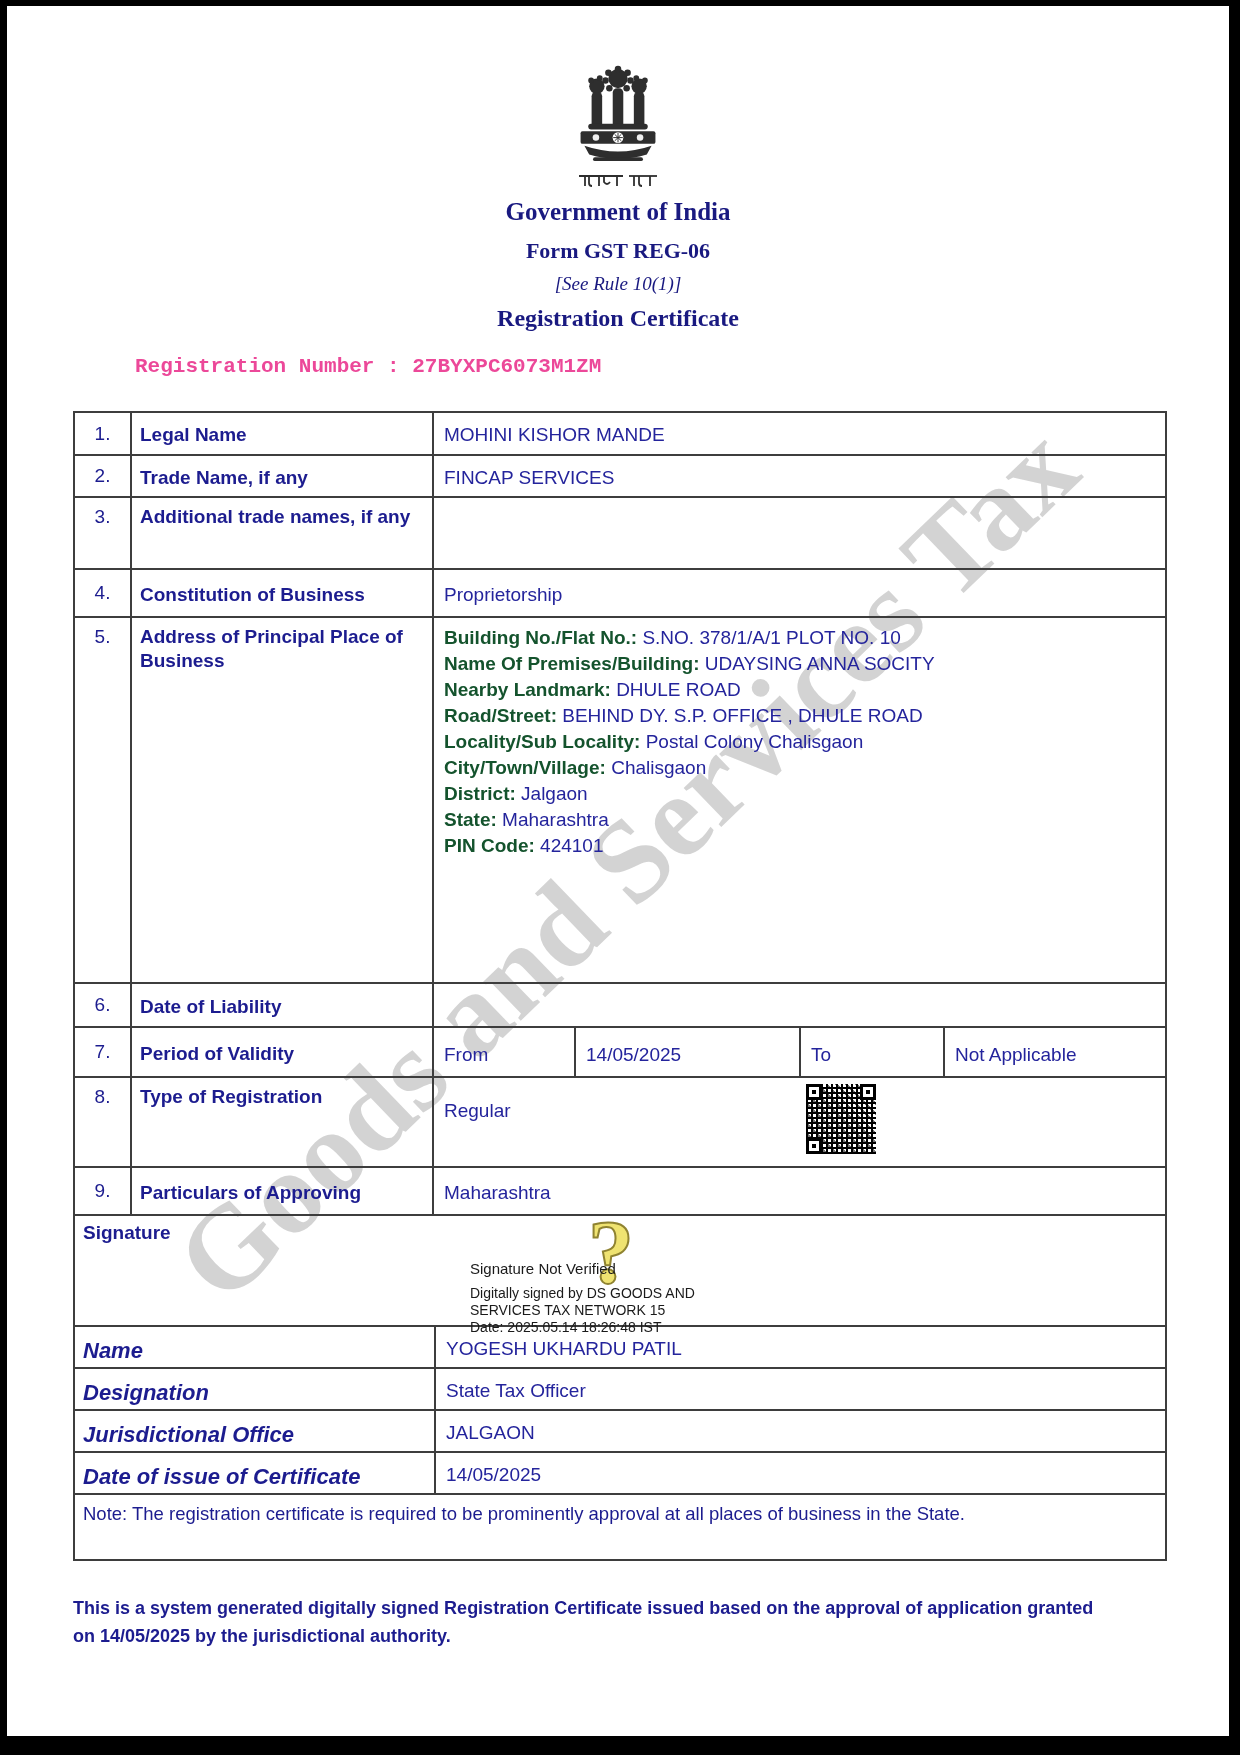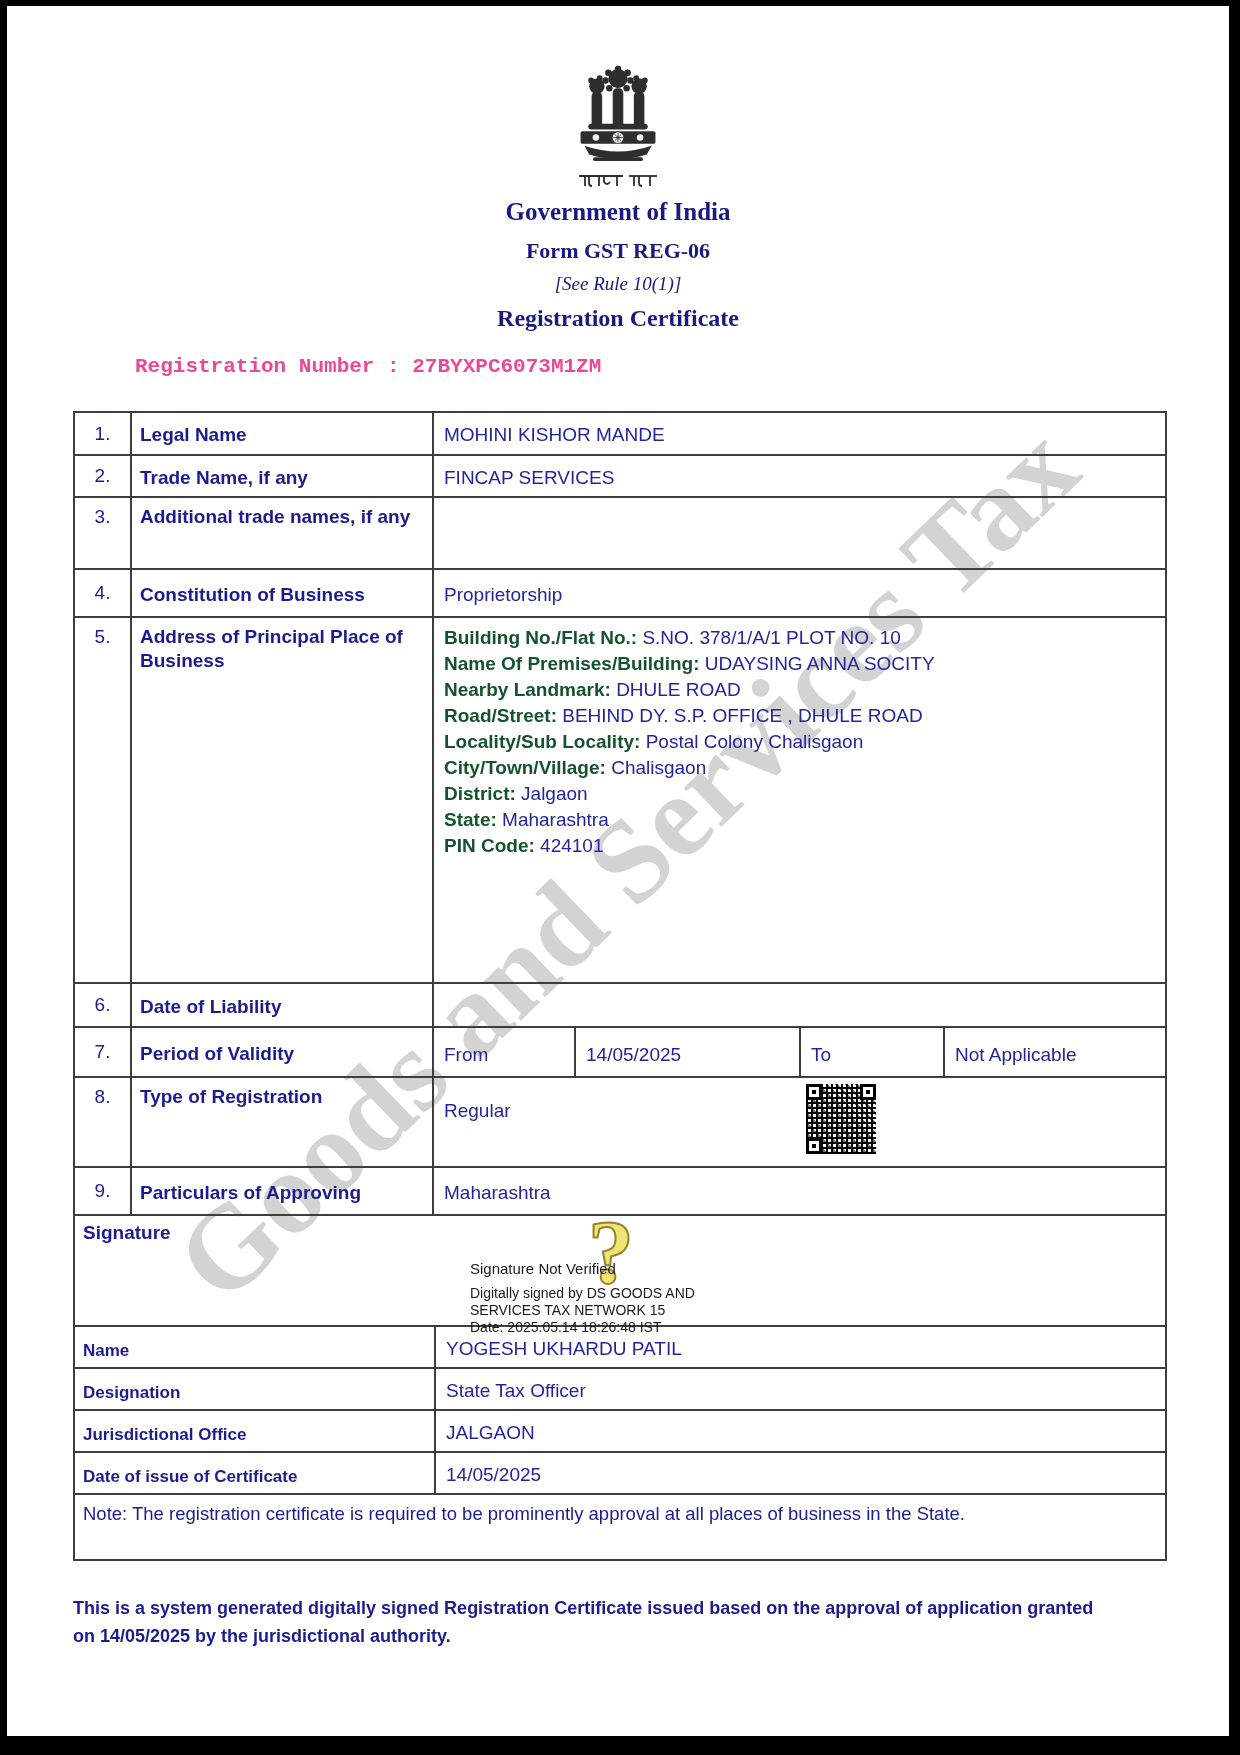--- a/index.html
+++ b/index.html
@@ -90,21 +90,21 @@
   .sig-block{position:absolute;left:395px;top:44px;font-size:14px;color:#1a1a1a;line-height:17px;z-index:2;}
   .sig-nv{font-size:15px;margin-bottom:8px;}
   .sig-q{
     position:absolute;left:118px;top:-16px;z-index:1;
     font-family:"Liberation Serif", serif;font-weight:bold;font-size:92px;
     color:#efe26a;-webkit-text-stroke:2px #8a7d26;
     opacity:0.95;
   }
   .sig-text{position:relative;z-index:2;}
   
-  .o-label{width:361px;border-right:2px solid #3d3d3d;padding:8px 6px 0 8px;font-weight:bold;font-size:17px;color:#1c1c8f;box-sizing:border-box;display:flex;align-items:center;}
+  .o-label{width:361px;border-right:2px solid #3d3d3d;padding:8px 6px 0 8px;font-weight:bold;font-size:22px;color:#1c1c8f;box-sizing:border-box;display:flex;align-items:center;font-style:italic;}
   .o-value{flex:1;padding:8px 6px 4px 10px;font-size:19px;color:#24249c;display:flex;align-items:center;}
   
   .note-row{min-height:64px;padding:8px 10px 4px 8px;font-size:18.5px;color:#1c1c8f;box-sizing:border-box;}
   
   .footer{
     position:absolute;left:66px;top:1588px;width:1035px;
     font-size:18px;font-weight:bold;color:#1c1c8f;line-height:28px;z-index:2;
   }
   .emblem svg{display:block;}
 </style>

